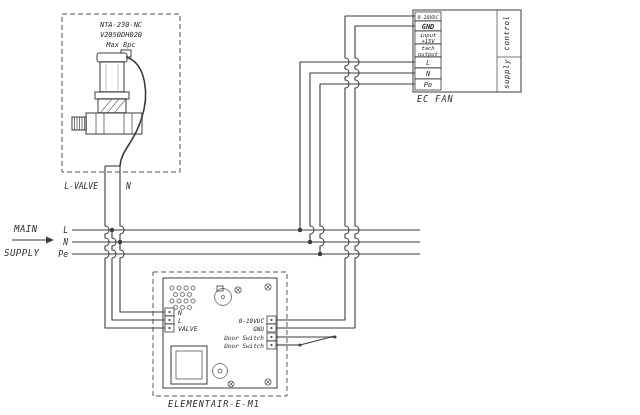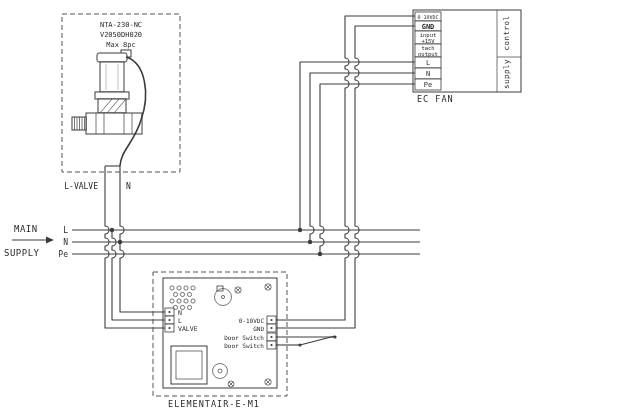--- a/index.html
+++ b/index.html
@@ -1,17 +1,17 @@
 <!DOCTYPE html>
 <html style="--line: #3c3c3c; --text: #2a2a2a; --bg: #ffffff;"><head>
 <meta charset="utf-8">
 <style>
   :root { --line: #3c3c3c; --text: #2a2a2a; --bg: #ffffff; }
   html,body { margin:0; padding:0; background:var(--bg); }
-  .stage { width:536px; height:415px; position:relative; background:var(--bg); }
+  .stage { width:536px; height:415px; position:relative; background:var(--bg);font-style:italic; }
   svg { display:block; }
   .wire { fill:none; stroke:var(--line); stroke-width:1.1; stroke-linejoin:round; }
   .wire-thick { fill:none; stroke:var(--line); stroke-width:1.6; stroke-linejoin:round; }
   .box { fill:#ffffff; stroke:var(--line); stroke-width:1; }
   .cell { fill:#ffffff; stroke:var(--line); stroke-width:0.8; }
   .dashed { fill:none; stroke:#555; stroke-width:1; stroke-dasharray:5 3; }
   .thin { fill:none; stroke:var(--line); stroke-width:0.7; }
   .shade { fill:none; stroke:#909090; stroke-width:0.6; }
   .dot { fill:var(--line); stroke:none; }
   text { font-family:"DejaVu Sans Mono","Liberation Mono",monospace; fill:var(--text); }

